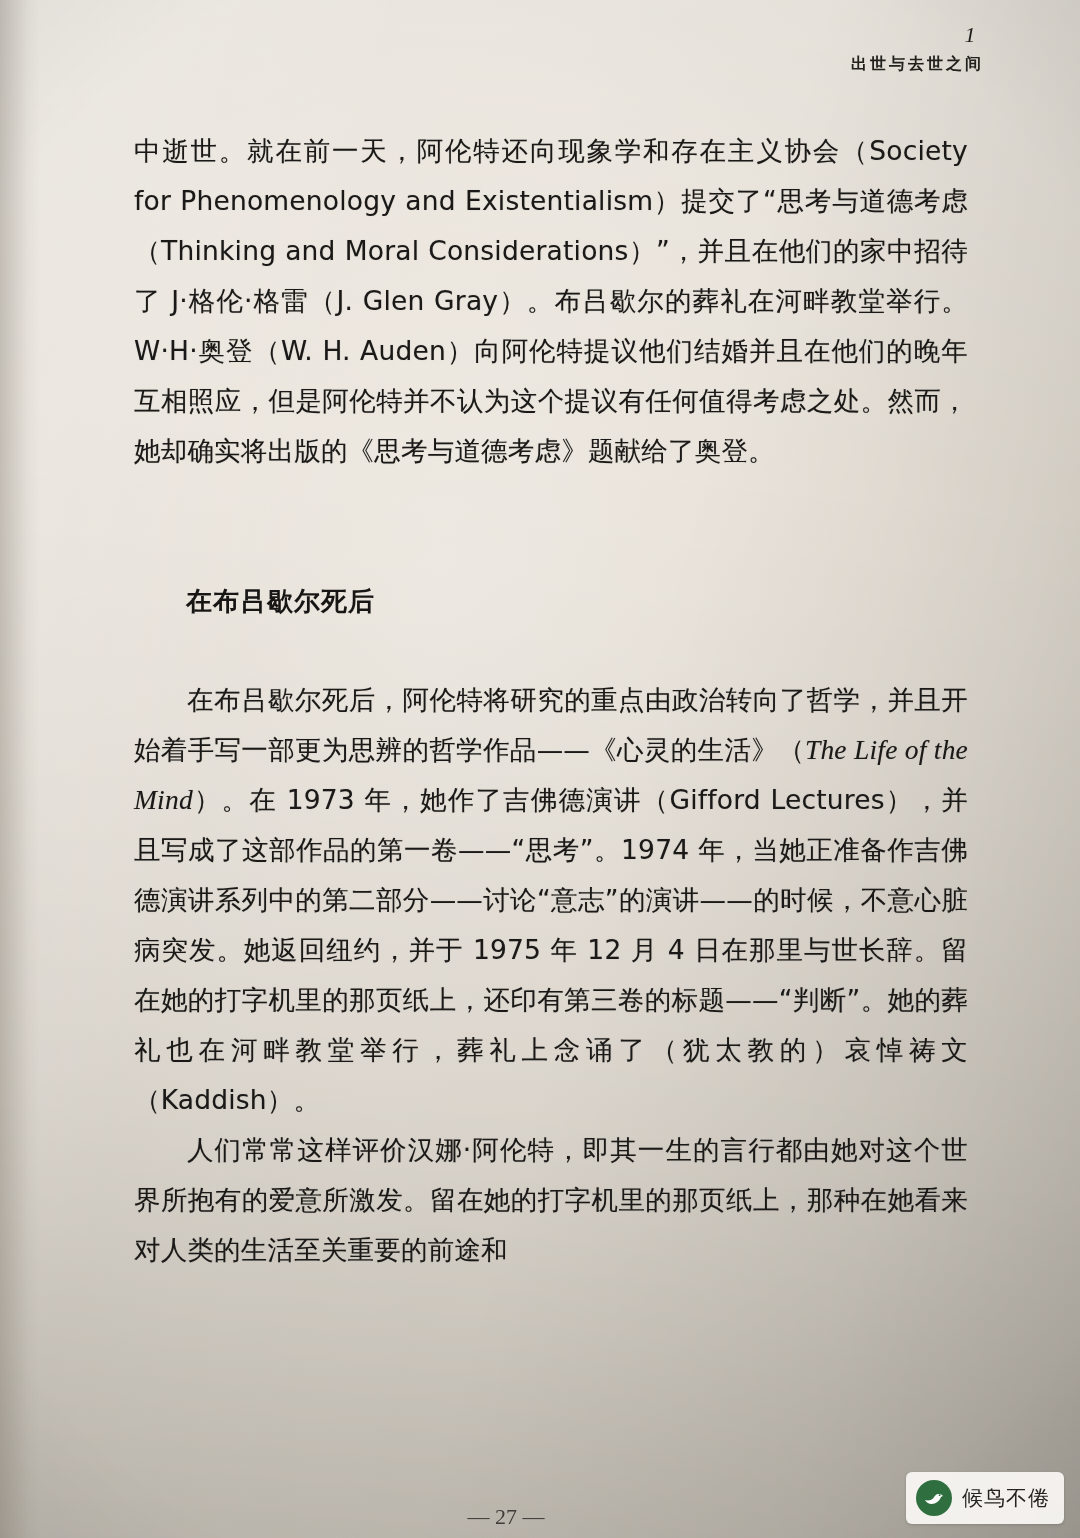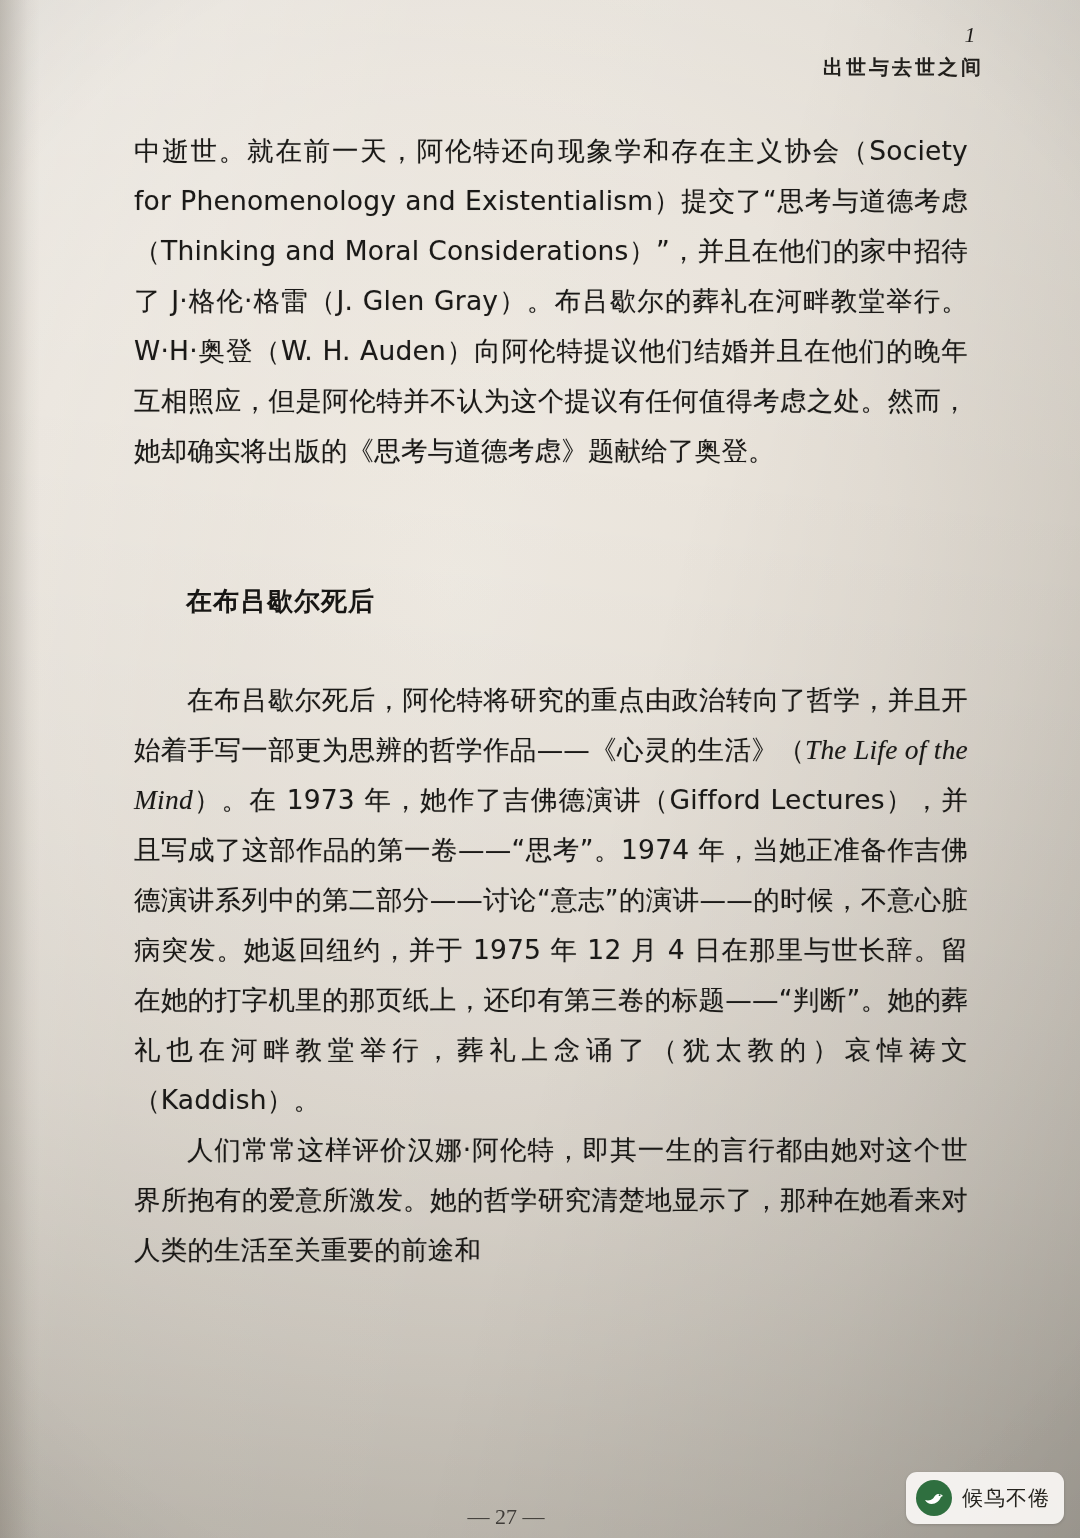--- a/index.html
+++ b/index.html
@@ -60,21 +60,21 @@
     font-family: "Liberation Serif", serif;
     font-style: italic;
     font-size: 22px;
     line-height: 1;
     margin: 0 8px 8px 0;
     text-align: right;
     letter-spacing: 0.5px;
   }
   .header .running-title {
     font-family: Liberation Serif, serif;
-    font-size: 20px;
+    font-size: 16px;
     letter-spacing: 3px;
     font-weight: 600;
     color: #22201d;
   }
 
   
   .body-block {
     position: absolute;
     left: 134px;
     right: 112px;
@@ -117,21 +117,21 @@
 
   
   .watermark {
     position: absolute;
     right: 16px;
     bottom: 14px;
     display: flex;
     align-items: center;
     gap: 10px;
     background: rgba(252,250,247,0.90);
-    border-radius: 11px;
+    border-radius: 6px;
     padding: 8px 14px 8px 10px;
     box-shadow: 0 1px 3px rgba(0,0,0,0.16);
   }
   .watermark .wm-icon {
     width: 36px;
     height: 36px;
     border-radius: 50%;
     background: #2f6f3f;
     display: flex;
     align-items: center;
@@ -188,21 +188,21 @@
       <div class="gap-big"></div>
 
       <h2 class="subhead">在布吕歇尔死后</h2>
 
       <div class="gap-mid"></div>
 
       <p class="para indent">
         <span>在布吕歇尔死后，阿伦特将研究的重点由政治转向了哲学，并且开始着手写一部更为思辨的哲学作品——《心灵的生活》（</span><span class="latin-i">The Life of the Mind</span><span>）。在 1973 年，她作了吉佛德演讲（Gifford Lectures），并且写成了这部作品的第一卷——“思考”。1974 年，当她正准备作吉佛德演讲系列中的第二部分——讨论“意志”的演讲——的时候，不意心脏病突发。她返回纽约，并于 1975 年 12 月 4 日在那里与世长辞。留在她的打字机里的那页纸上，还印有第三卷的标题——“判断”。她的葬礼也在河畔教堂举行，葬礼上念诵了（犹太教的）哀悼祷文（Kaddish）。</span>
       </p>
 
-      <p class="para indent">人们常常这样评价汉娜·阿伦特，即其一生的言行都由她对这个世界所抱有的爱意所激发。她的哲学研究清楚地显示了，那种在她看来对人类的生活至关重要的前途和</p>
+      <p class="para indent">人们常常这样评价汉娜·阿伦特，即其一生的言行都由她对这个世界所抱有的爱意所激发。留在她的打字机里的那页纸上，那种在她看来对人类的生活至关重要的前途和</p>
 
     </div>
 
     <div class="page-number">— 27 —</div>
 
     <div class="watermark">
       <span class="wm-icon">
         <svg width="24" height="24" viewBox="0 0 24 24" aria-hidden="true">
           <path d="M3 14c3 1 6 .5 8-1.5 1.5-1.5 2-4 5-4.5 2-.3 4 .5 5 2-1 .3-1.8.8-2.3 1.6C17.5 15 14 18 9.5 18 7 18 4.5 16.8 3 14z" fill="#ffffff"></path>
           <circle cx="17.6" cy="9.2" r="0.9" fill="#2f6f3f"></circle>

